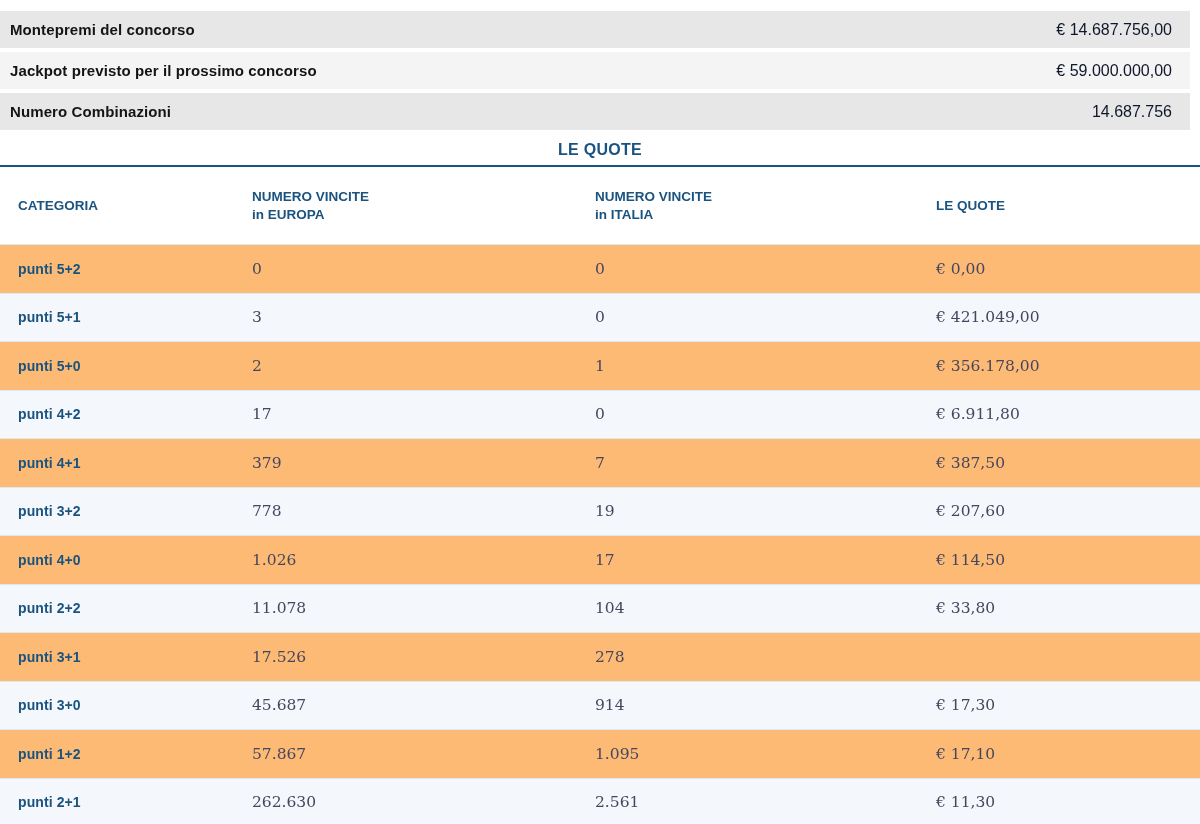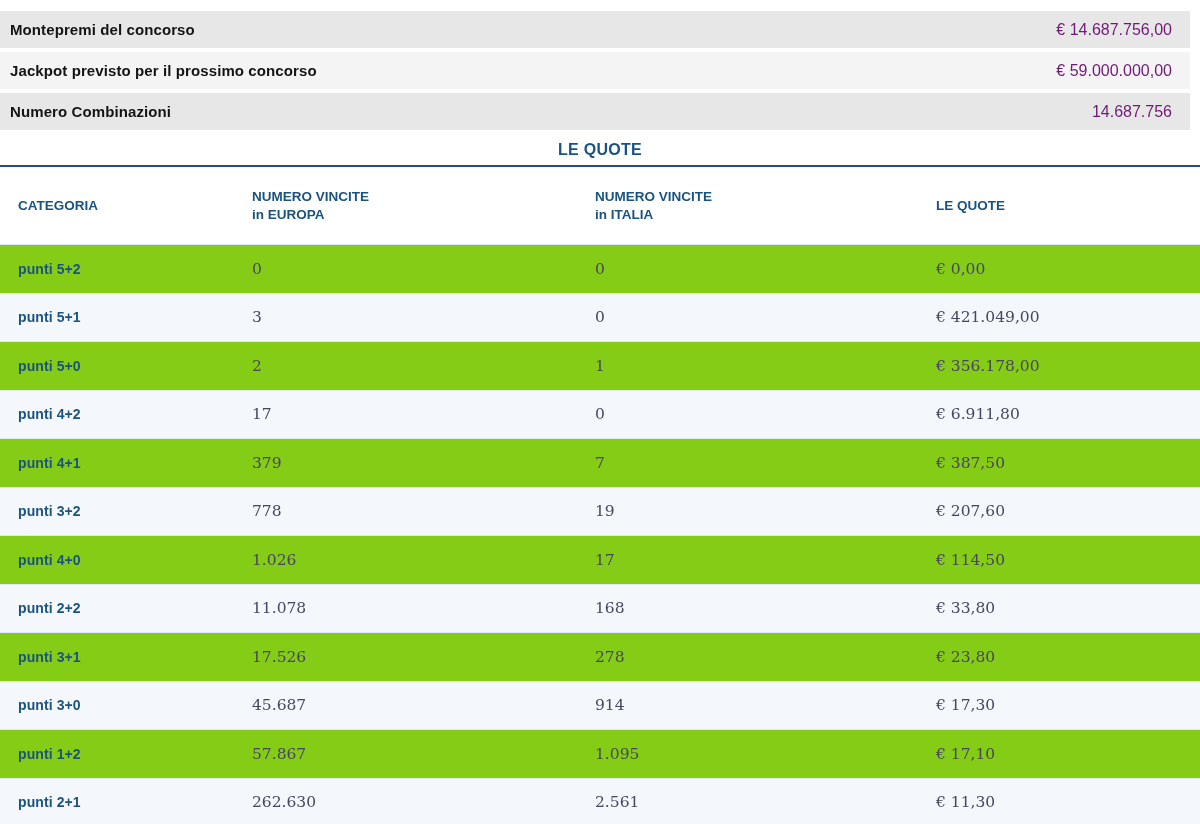--- a/index.html
+++ b/index.html
@@ -13,21 +13,21 @@
   
   .summary { padding-top: 11px; }
   .summary-row {
     height: 37px; margin: 0 10px 4px 0;
     display: flex; align-items: center; justify-content: space-between;
     padding: 0 18px 0 10px;
   }
   .summary-row.shade-dark  { background: #e7e7e7; }
   .summary-row.shade-light { background: #f4f4f4; }
   .summary-label { font-weight: bold; font-size: 15px; color: #141414; letter-spacing: 0.1px; }
-  .summary-value { font-size: 16px; color: #701a75; }
+  .summary-value { font-size: 16px; color: #0f172a; }
 
   
   .quote-title {
     height: 33px; margin: 0;
     display: flex; align-items: center; justify-content: center;
     font-size: 16px; font-weight: bold; letter-spacing: 0.3px;
     color: #1a537f;
     border-bottom: 2px solid #1a537f;
   }
 
@@ -42,21 +42,21 @@
     border-bottom: 1px solid #dde9f2;
     background: #ffffff;
   }
   .th { font-size: 13.5px; font-weight: bold; color: #1a537f; line-height: 18px; }
   .th .h-line { display: block; }
   .col-cat-pad { padding-left: 18px; }
 
   .trow {
     height: 48.5px;
     border-bottom: 1px solid #dde9f2;
-    background: #84cc16;
+    background: #fdba74;
   }
   .trow.alt { background: #f4f7fb; }
   .td-cat {
     font-size: 14px; font-weight: bold; color: #1a537f; letter-spacing: 0.1px;
   }
   .td-num {
     font-family: "DejaVu Serif", serif;
     font-size: 15.5px; color: #46465e;
   }
 
@@ -144,28 +144,27 @@
   </div>
         <div class="trow grid-cols">
     <div class="td-cat col-cat-pad">punti 4+0</div>
     <div class="td-num">1.026</div>
     <div class="td-num">17</div>
     <div class="td-num">€ 114,50</div>
   </div>
         <div class="trow grid-cols alt">
     <div class="td-cat col-cat-pad">punti 2+2</div>
     <div class="td-num">11.078</div>
-    <div class="td-num">168</div>
+    <div class="td-num">104</div>
     <div class="td-num">€ 33,80</div>
   </div>
         <div class="trow grid-cols">
     <div class="td-cat col-cat-pad">punti 3+1</div>
     <div class="td-num">17.526</div>
     <div class="td-num">278</div>
-    <div class="td-num">€ 23,80</div>
   </div>
         <div class="trow grid-cols alt">
     <div class="td-cat col-cat-pad">punti 3+0</div>
     <div class="td-num">45.687</div>
     <div class="td-num">914</div>
     <div class="td-num">€ 17,30</div>
   </div>
         <div class="trow grid-cols">
     <div class="td-cat col-cat-pad">punti 1+2</div>
     <div class="td-num">57.867</div>

